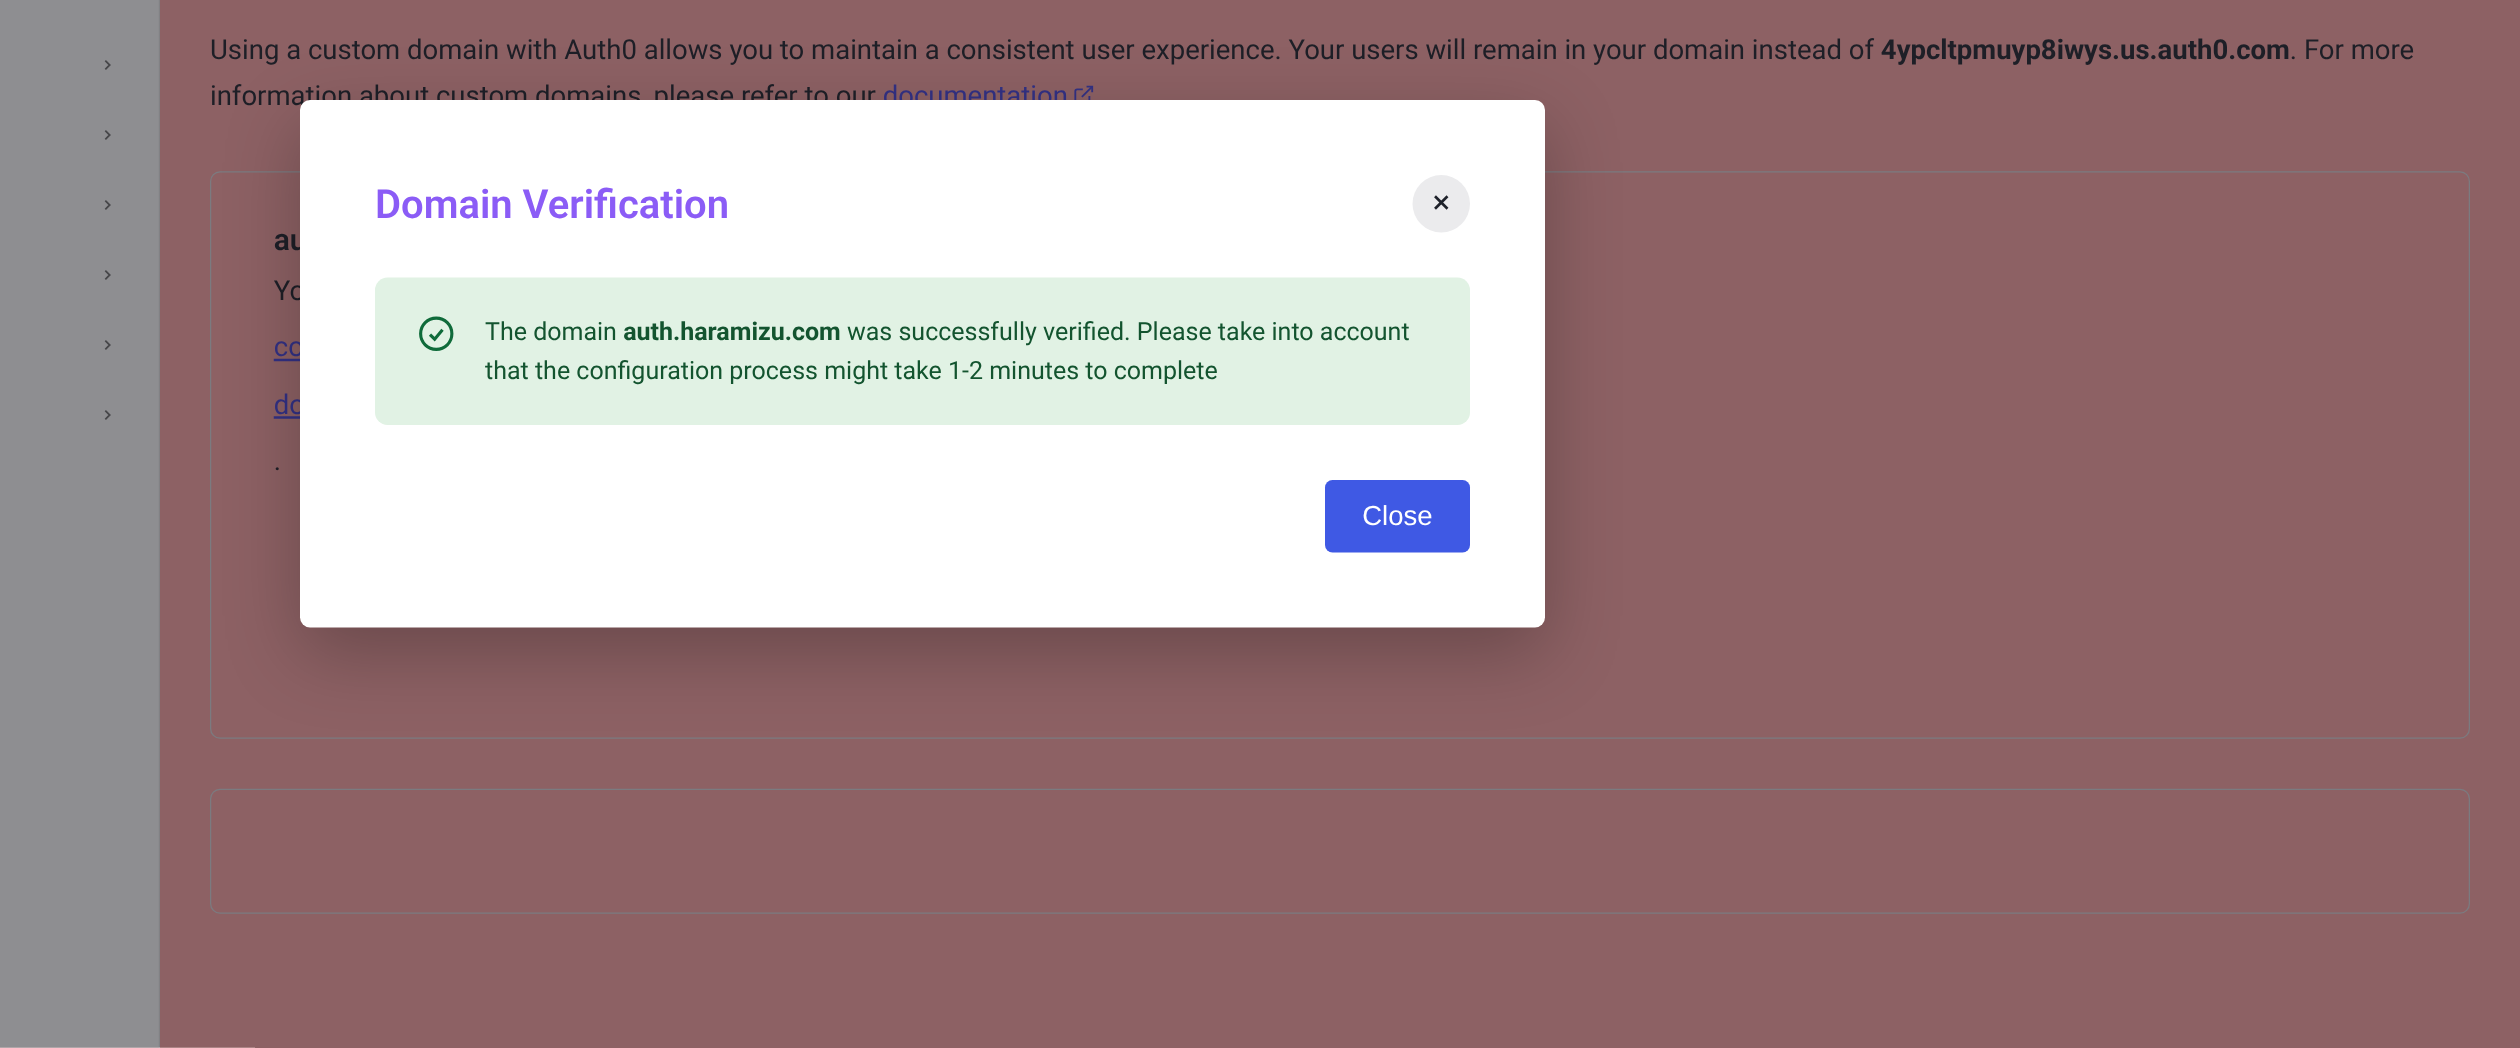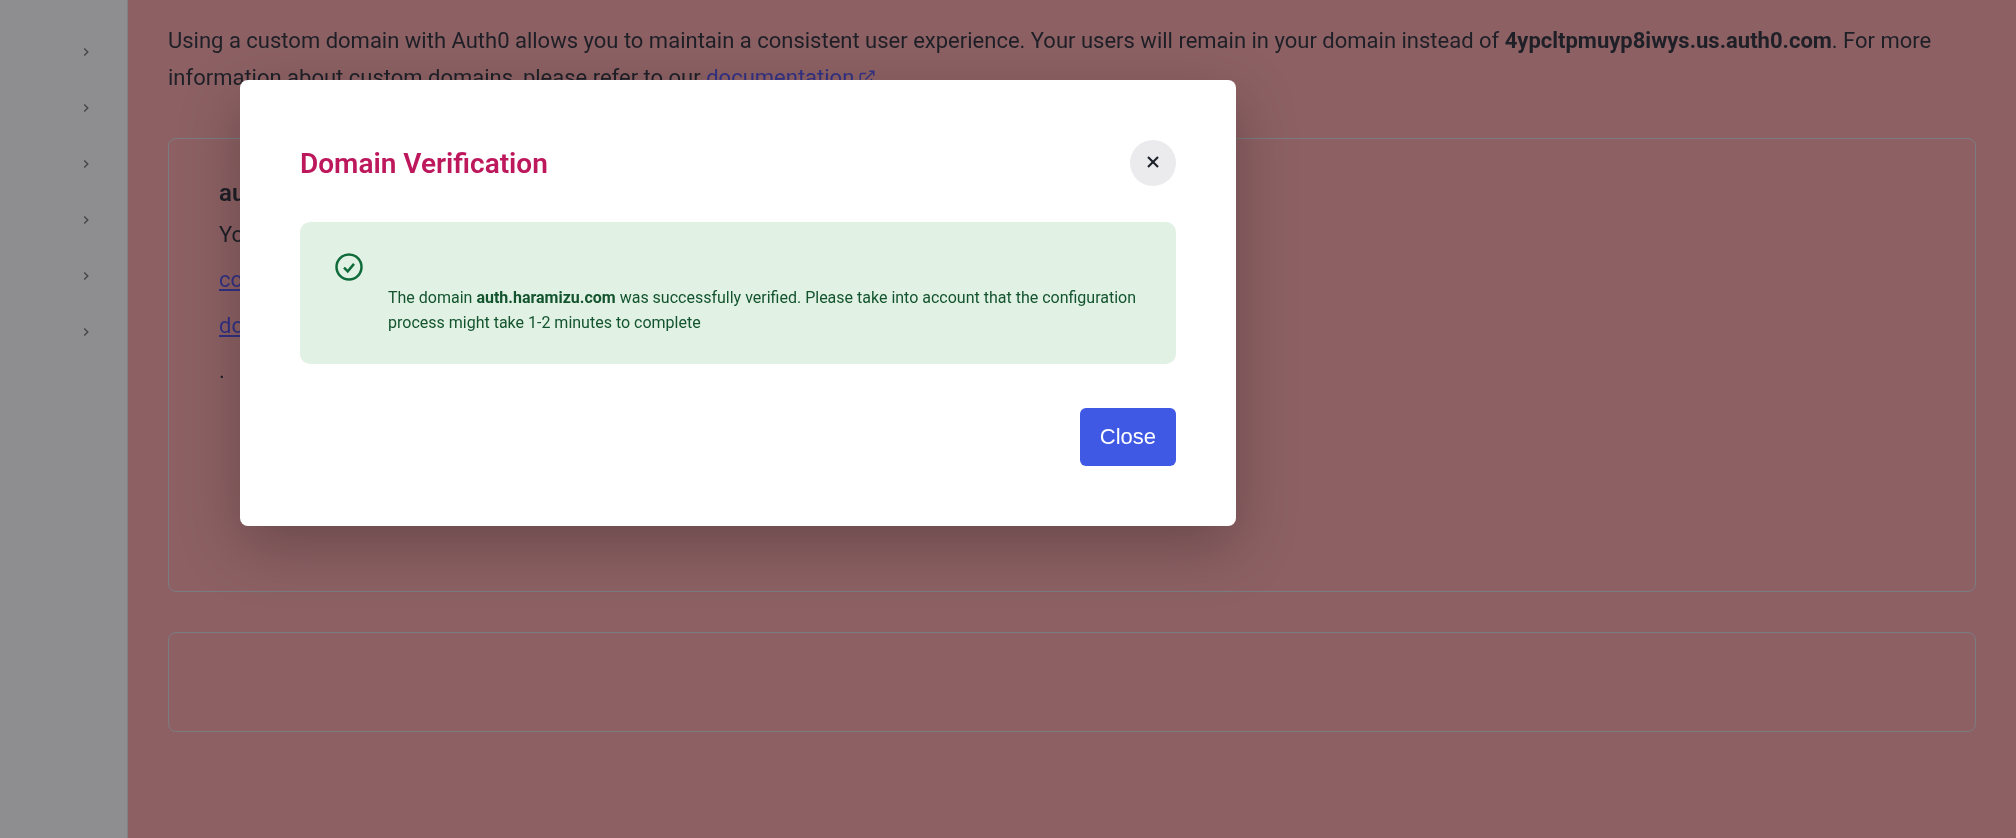--- a/index.html
+++ b/index.html
@@ -113,23 +113,23 @@
       border-radius: 8px;
       box-shadow: 0 20px 60px rgba(0,0,0,0.25);
       padding: 60px;
     }
     .modal-header {
       display: flex;
       align-items: center;
       justify-content: space-between;
     }
     .modal-title {
-      font-size: 28px;
+      font-size: 32px;
       font-weight: 600;
-      color: #be185d;
+      color: #8b5cf6;
     }
     .close-x {
       width: 46px;
       height: 46px;
       border-radius: 50%;
       background: #ebebed;
       display: flex;
       align-items: center;
       justify-content: center;
       cursor: pointer;
@@ -144,39 +144,38 @@
       display: flex;
       align-items: flex-start;
       gap: 24px;
     }
     .check-icon {
       flex-shrink: 0;
       color: #0f6b3a;
       margin-top: 2px;
     }
     .alert-text {
-      font-size: 16px;
+      font-size: 20px;
       line-height: 1.55;
       color: #13542f;
-      margin-top: 36px;
     }
     .alert-text .domain-bold {
       font-weight: 700;
     }
     .modal-footer {
       display: flex;
       justify-content: flex-end;
       margin-top: 44px;
     }
     .close-btn {
       background: #3f59e4;
       color: #fff;
       border: none;
       border-radius: 6px;
-      padding: 16px 20px;
+      padding: 16px 30px;
       font-size: 22px;
       font-weight: 500;
       cursor: pointer;
     }
   </style>
 </head>
 <body>
 
 <div class="sidebar">
   <div class="sidebar-chevron chevron-1">

